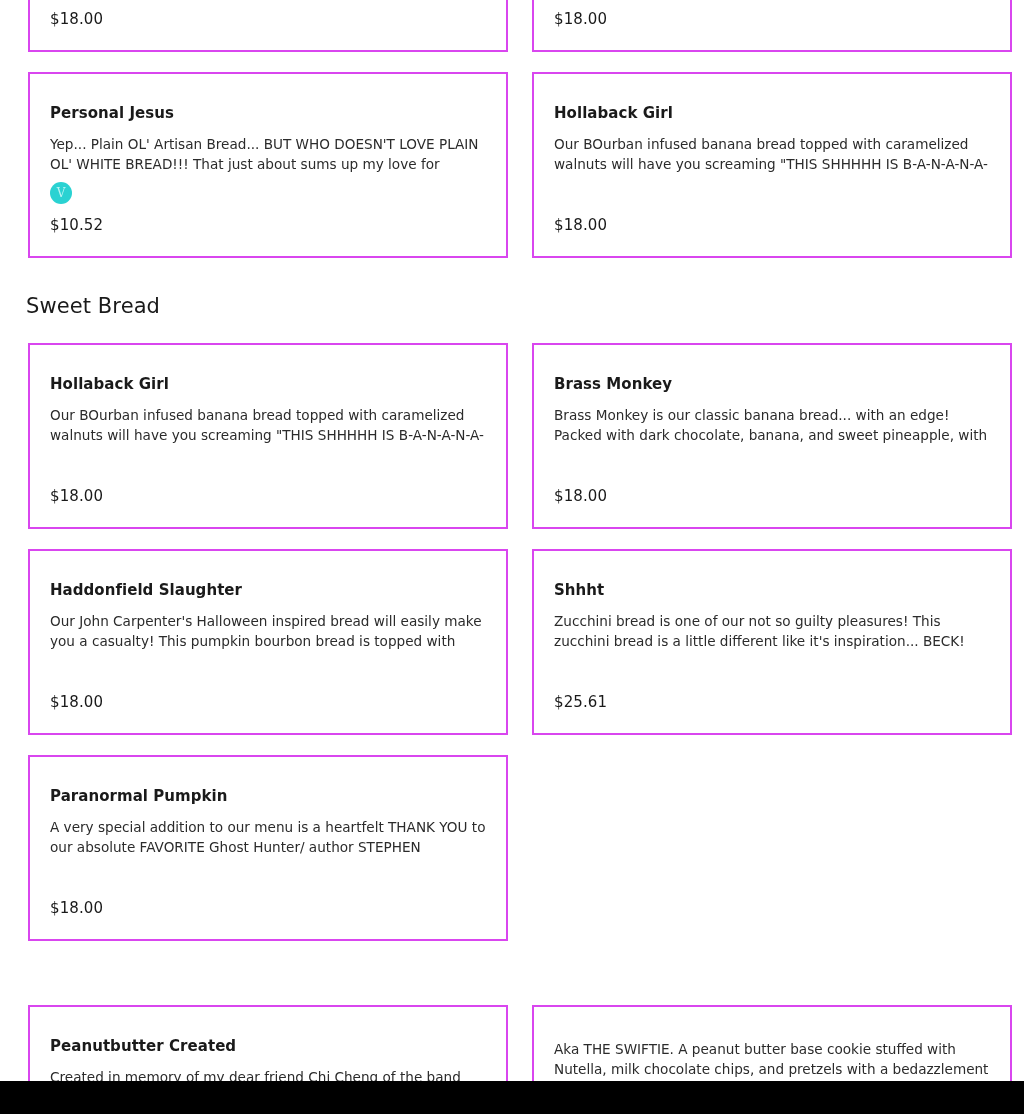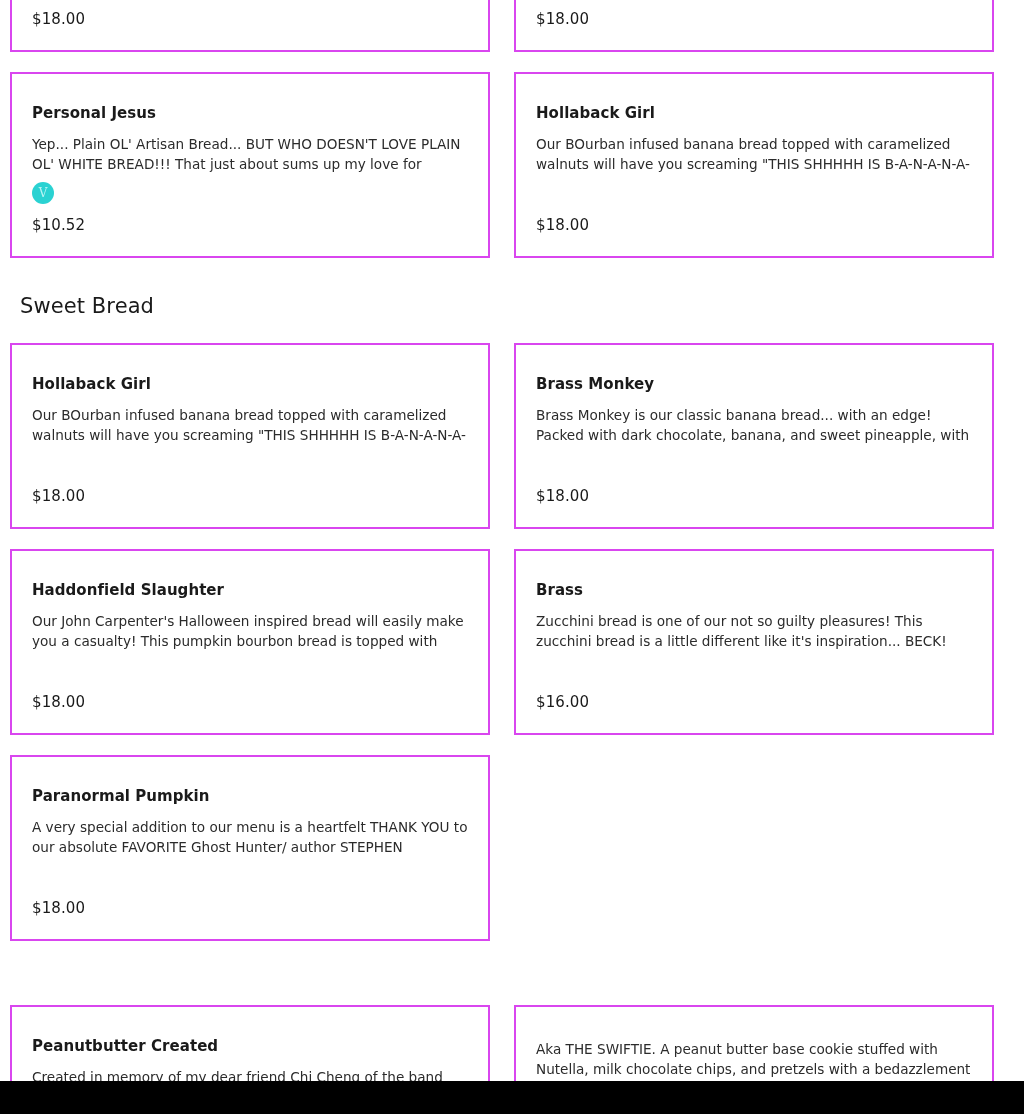--- a/index.html
+++ b/index.html
@@ -22,31 +22,31 @@
     position: relative;
   }
 
   
   .section-heading {
     font-size: 21px;
     font-weight: 400;
     color: #1a1a1a;
     letter-spacing: 0.1px;
     margin: 0;
-    padding: 0 0 0 20px;
+    padding: 0 0 0 26px;
     line-height: 1;
   }
 
   
   .card-grid {
     display: grid;
     grid-template-columns: 480px 480px;
     column-gap: 24px;
     row-gap: 20px;
-    padding: 0 10px;
+    padding: 0 28px;
   }
 
   .item-card {
     border: 2px solid #d946ef;
     background: #ffffff;
     padding: 20px 20px 22px 20px;
     min-height: 186px;
     display: flex;
     flex-direction: column;
   }
@@ -164,24 +164,24 @@
             <div class="badge-row empty"></div>
             <div class="item-price">$18.00</div>
           </div>
           <div class="item-card">
             <div class="item-name">Haddonfield Slaughter</div>
             <div class="item-desc">Our John Carpenter's Halloween inspired bread will easily make you a casualty! This pumpkin bourbon bread is topped with pumpkin seeds...</div>
             <div class="badge-row empty"></div>
             <div class="item-price">$18.00</div>
           </div>
           <div class="item-card">
-            <div class="item-name">Brass</div>
+            <div class="item-name">Shhht</div>
             <div class="item-desc">Zucchini bread is one of our not so guilty pleasures! This zucchini bread is a little different like it's inspiration... BECK! Topped with caramelized...</div>
             <div class="badge-row empty"></div>
-            <div class="item-price">$16.00</div>
+            <div class="item-price">$25.61</div>
           </div>
           <div class="item-card">
             <div class="item-name">Paranormal Pumpkin</div>
             <div class="item-desc">A very special addition to our menu is a heartfelt THANK YOU to our absolute FAVORITE Ghost Hunter/ author STEPHEN GONSALVES! Our...</div>
             <div class="badge-row empty"></div>
             <div class="item-price">$18.00</div>
           </div>
           <div></div>
         </div>
       </div>

